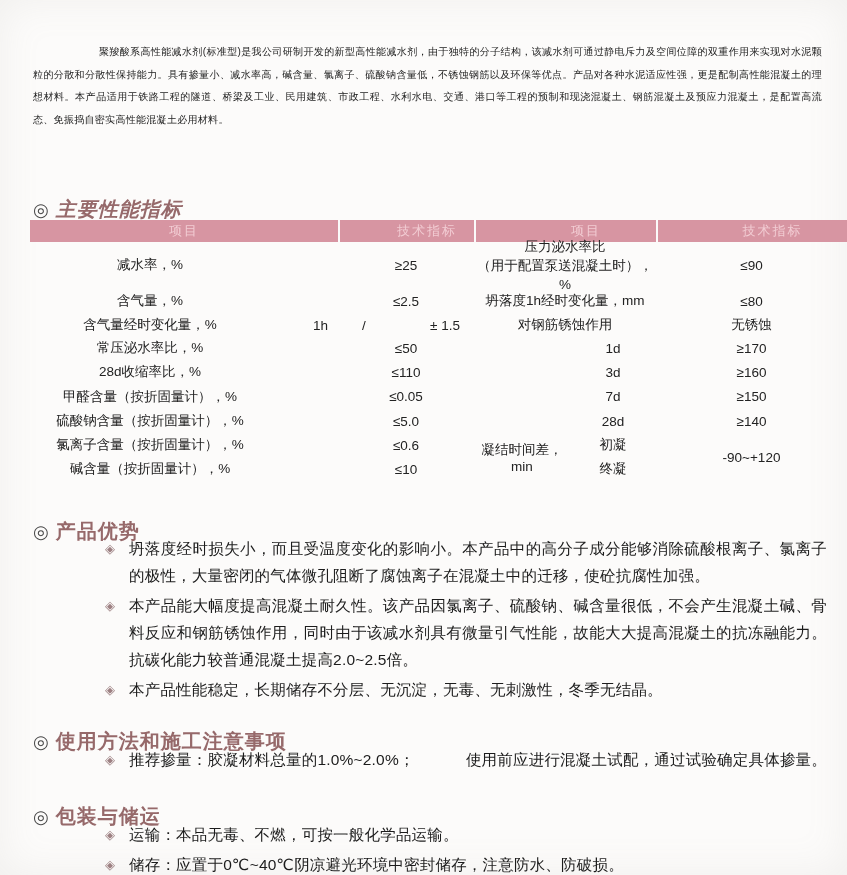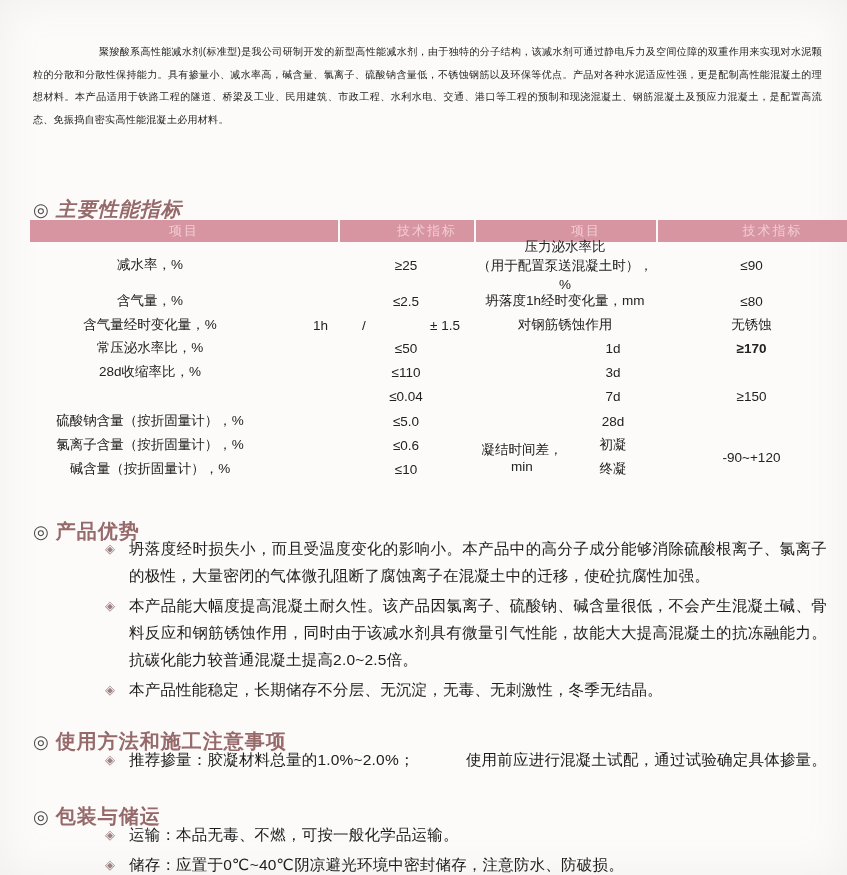--- a/index.html
+++ b/index.html
@@ -90,21 +90,22 @@
       <span class="slash-left">/</span>
       <span class="val-right">± 1.5</span>
     </div>
 
     <div class="cell lbl" style="grid-column:1;grid-row:5;">常压泌水率比，%</div>
     <div class="cell" style="grid-column:2;grid-row:5;">≤50</div>
 
     <div class="cell lbl" style="grid-column:1;grid-row:6;">28d收缩率比，%</div>
     <div class="cell" style="grid-column:2;grid-row:6;">≤110</div>
 
-    <div class="cell" style="grid-column:2;grid-row:7;">≤0.04</div>
+    <div class="cell lbl" style="grid-column:1;grid-row:7;">甲醛含量（按折固量计），%</div>
+    <div class="cell" style="grid-column:2;grid-row:7;">≤0.05</div>
 
     <div class="cell lbl" style="grid-column:1;grid-row:8;">硫酸钠含量（按折固量计），%</div>
     <div class="cell" style="grid-column:2;grid-row:8;">≤5.0</div>
 
     <div class="cell lbl" style="grid-column:1;grid-row:9;">氯离子含量（按折固量计），%</div>
     <div class="cell" style="grid-column:2;grid-row:9;">≤0.6</div>
 
     <div class="cell lbl" style="grid-column:1;grid-row:10;">碱含量（按折固量计），%</div>
     <div class="cell" style="grid-column:2;grid-row:10;">≤10</div>
 
@@ -114,25 +115,27 @@
     </div>
     <div class="cell" style="grid-column:5;grid-row:2;">≤90</div>
 
     <div class="cell" style="grid-column:3/5;grid-row:3;">坍落度1h经时变化量，mm</div>
     <div class="cell" style="grid-column:5;grid-row:3;">≤80</div>
 
     <div class="cell" style="grid-column:3/5;grid-row:4;">对钢筋锈蚀作用</div>
     <div class="cell" style="grid-column:5;grid-row:4;">无锈蚀</div>
 
     <div class="cell" style="grid-column:4;grid-row:5;">1d</div>
-    <div class="cell" style="grid-column:5;grid-row:5;font-weight:bold;">≥170</div>
+    <div class="cell" style="grid-column:5;grid-row:5;">≥170</div>
     <div class="cell" style="grid-column:4;grid-row:6;">3d</div>
+    <div class="cell" style="grid-column:5;grid-row:6;">≥160</div>
     <div class="cell" style="grid-column:4;grid-row:7;">7d</div>
     <div class="cell" style="grid-column:5;grid-row:7;">≥150</div>
     <div class="cell" style="grid-column:4;grid-row:8;">28d</div>
+    <div class="cell" style="grid-column:5;grid-row:8;">≥140</div>
 
     <div class="cell" style="grid-column:3;grid-row:9/11;">凝结时间差，min</div>
     <div class="cell" style="grid-column:4;grid-row:9;">初凝</div>
     <div class="cell" style="grid-column:4;grid-row:10;">终凝</div>
     <div class="cell" style="grid-column:5;grid-row:9/11;">-90~+120</div>
   </div>
 
   <h2 class="section-title" style="top:501px;"><span class="ring">◎</span><span>产品优势</span></h2>
 
   <div class="bullets" style="top:535px;">

